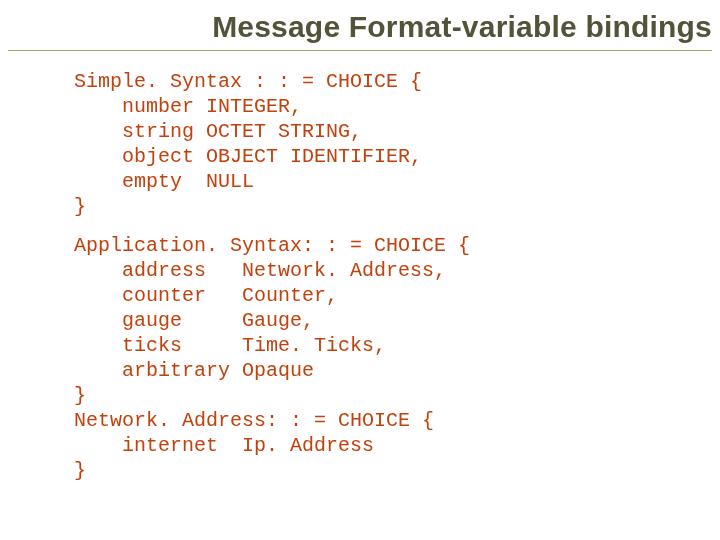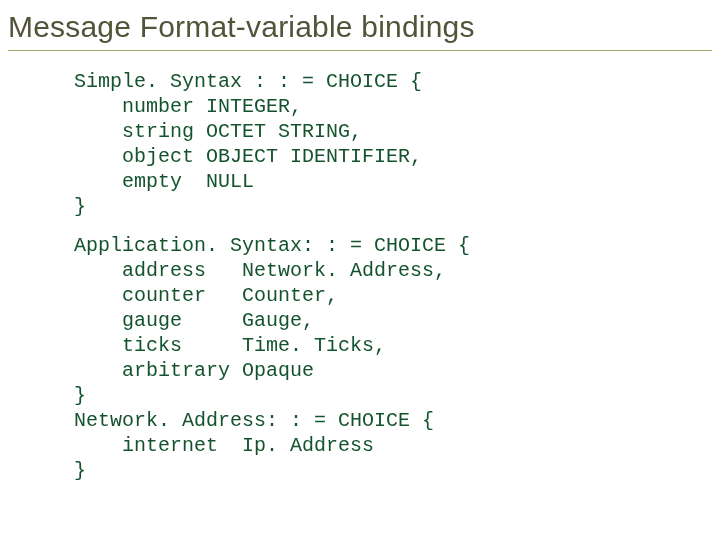--- a/index.html
+++ b/index.html
@@ -19,32 +19,33 @@
     background: #fff;
   }
   .title-wrap {
     border-bottom: 1px solid #9aa86a;
     padding: 2px 0 6px 0;
     margin-bottom: 18px;
   }
   .title {
     font-size: 30px;
     color: #525338;
-    font-weight: 400;
+    font-weight: 700;
     letter-spacing: 0.2px;
+    text-align: right;
   }
   .code-blocks {
     margin-left: 66px;
     margin-right: 40px;
   }
   .code {
     font-family: "Courier New", Courier, monospace;
     font-size: 20px;
     line-height: 1.25;
-    color: #14532d;
+    color: #c2410c;
     white-space: pre;
     margin-bottom: 14px;
   }
 </style>
 </head>
 <body>
 
 <div class="slide">
   <div class="title-wrap">
     <div class="title">Message Format-variable bindings</div>

